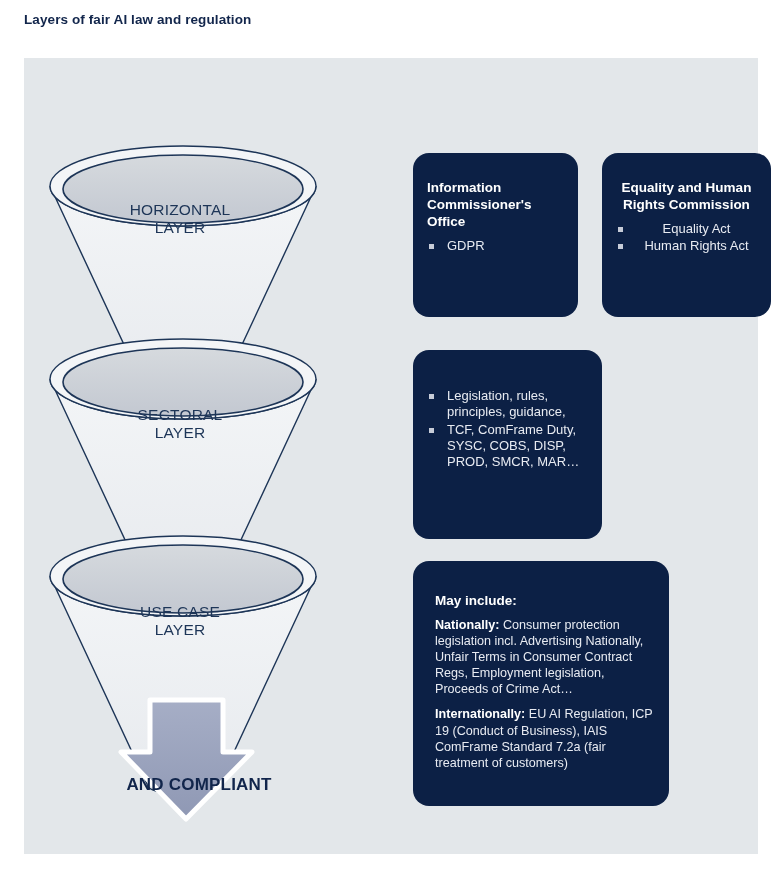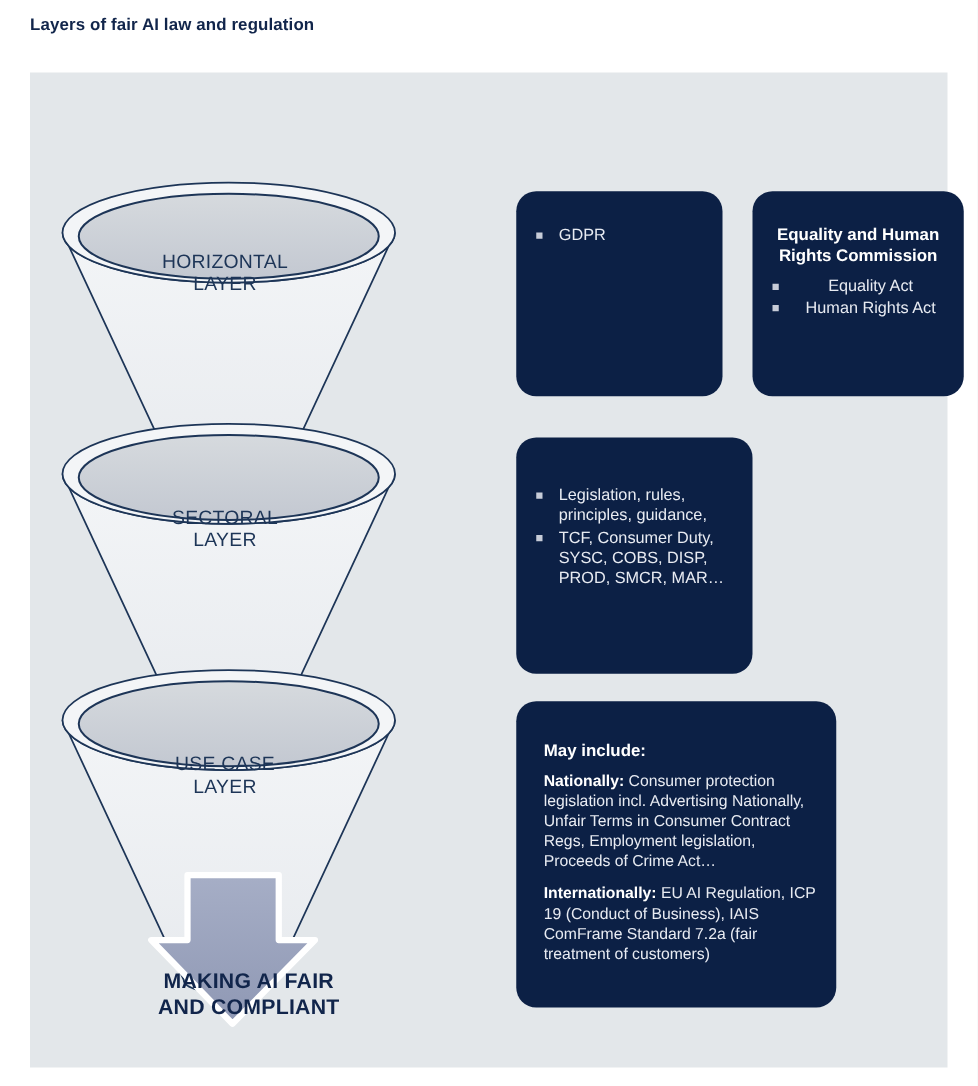--- a/index.html
+++ b/index.html
@@ -176,27 +176,27 @@
       <div>SECTORAL</div>
       <div>LAYER</div>
     </div>
     <div class="funnel-label" id="label-usecase">
       <div>USE CASE</div>
       <div>LAYER</div>
     </div>
 
     
     <div id="outcome-caption">
-      <div>MAKING AI FAIR</div>
       <div>AND COMPLIANT</div>
     </div>
   </div>
 
   <div class="card" id="card-ico">
     <div class="card-inner">
+      <div class="card-title">Information Commissioner's Office</div>
       <ul class="card-list">
         <li>
           <span class="bullet"></span>
           <span>GDPR</span>
         </li>
       </ul>
     </div>
   </div>
 
   <div class="card" id="card-ehrc">
@@ -217,21 +217,21 @@
 
   <div class="card" id="card-fca">
     <div class="card-inner">
       <ul class="card-list">
         <li>
           <span class="bullet"></span>
           <span>Legislation, rules, principles, guidance,</span>
         </li>
         <li>
           <span class="bullet"></span>
-          <span>TCF, Consumer Duty, SYSC, COBS, DISP, PROD, SMCR, MAR…</span>
+          <span>TCF, ComFrame Duty, SYSC, COBS, DISP, PROD, SMCR, MAR…</span>
         </li>
       </ul>
     </div>
   </div>
 
   <div class="card" id="card-may">
     <div class="card-inner">
       <div class="card-title">May include:</div>
       <p class="para">
         <span class="lead">Nationally:</span><span> Consumer protection legislation incl. Advertising Nationally, Unfair Terms in Consumer Contract Regs, Employment legislation, Proceeds of Crime Act…</span>

